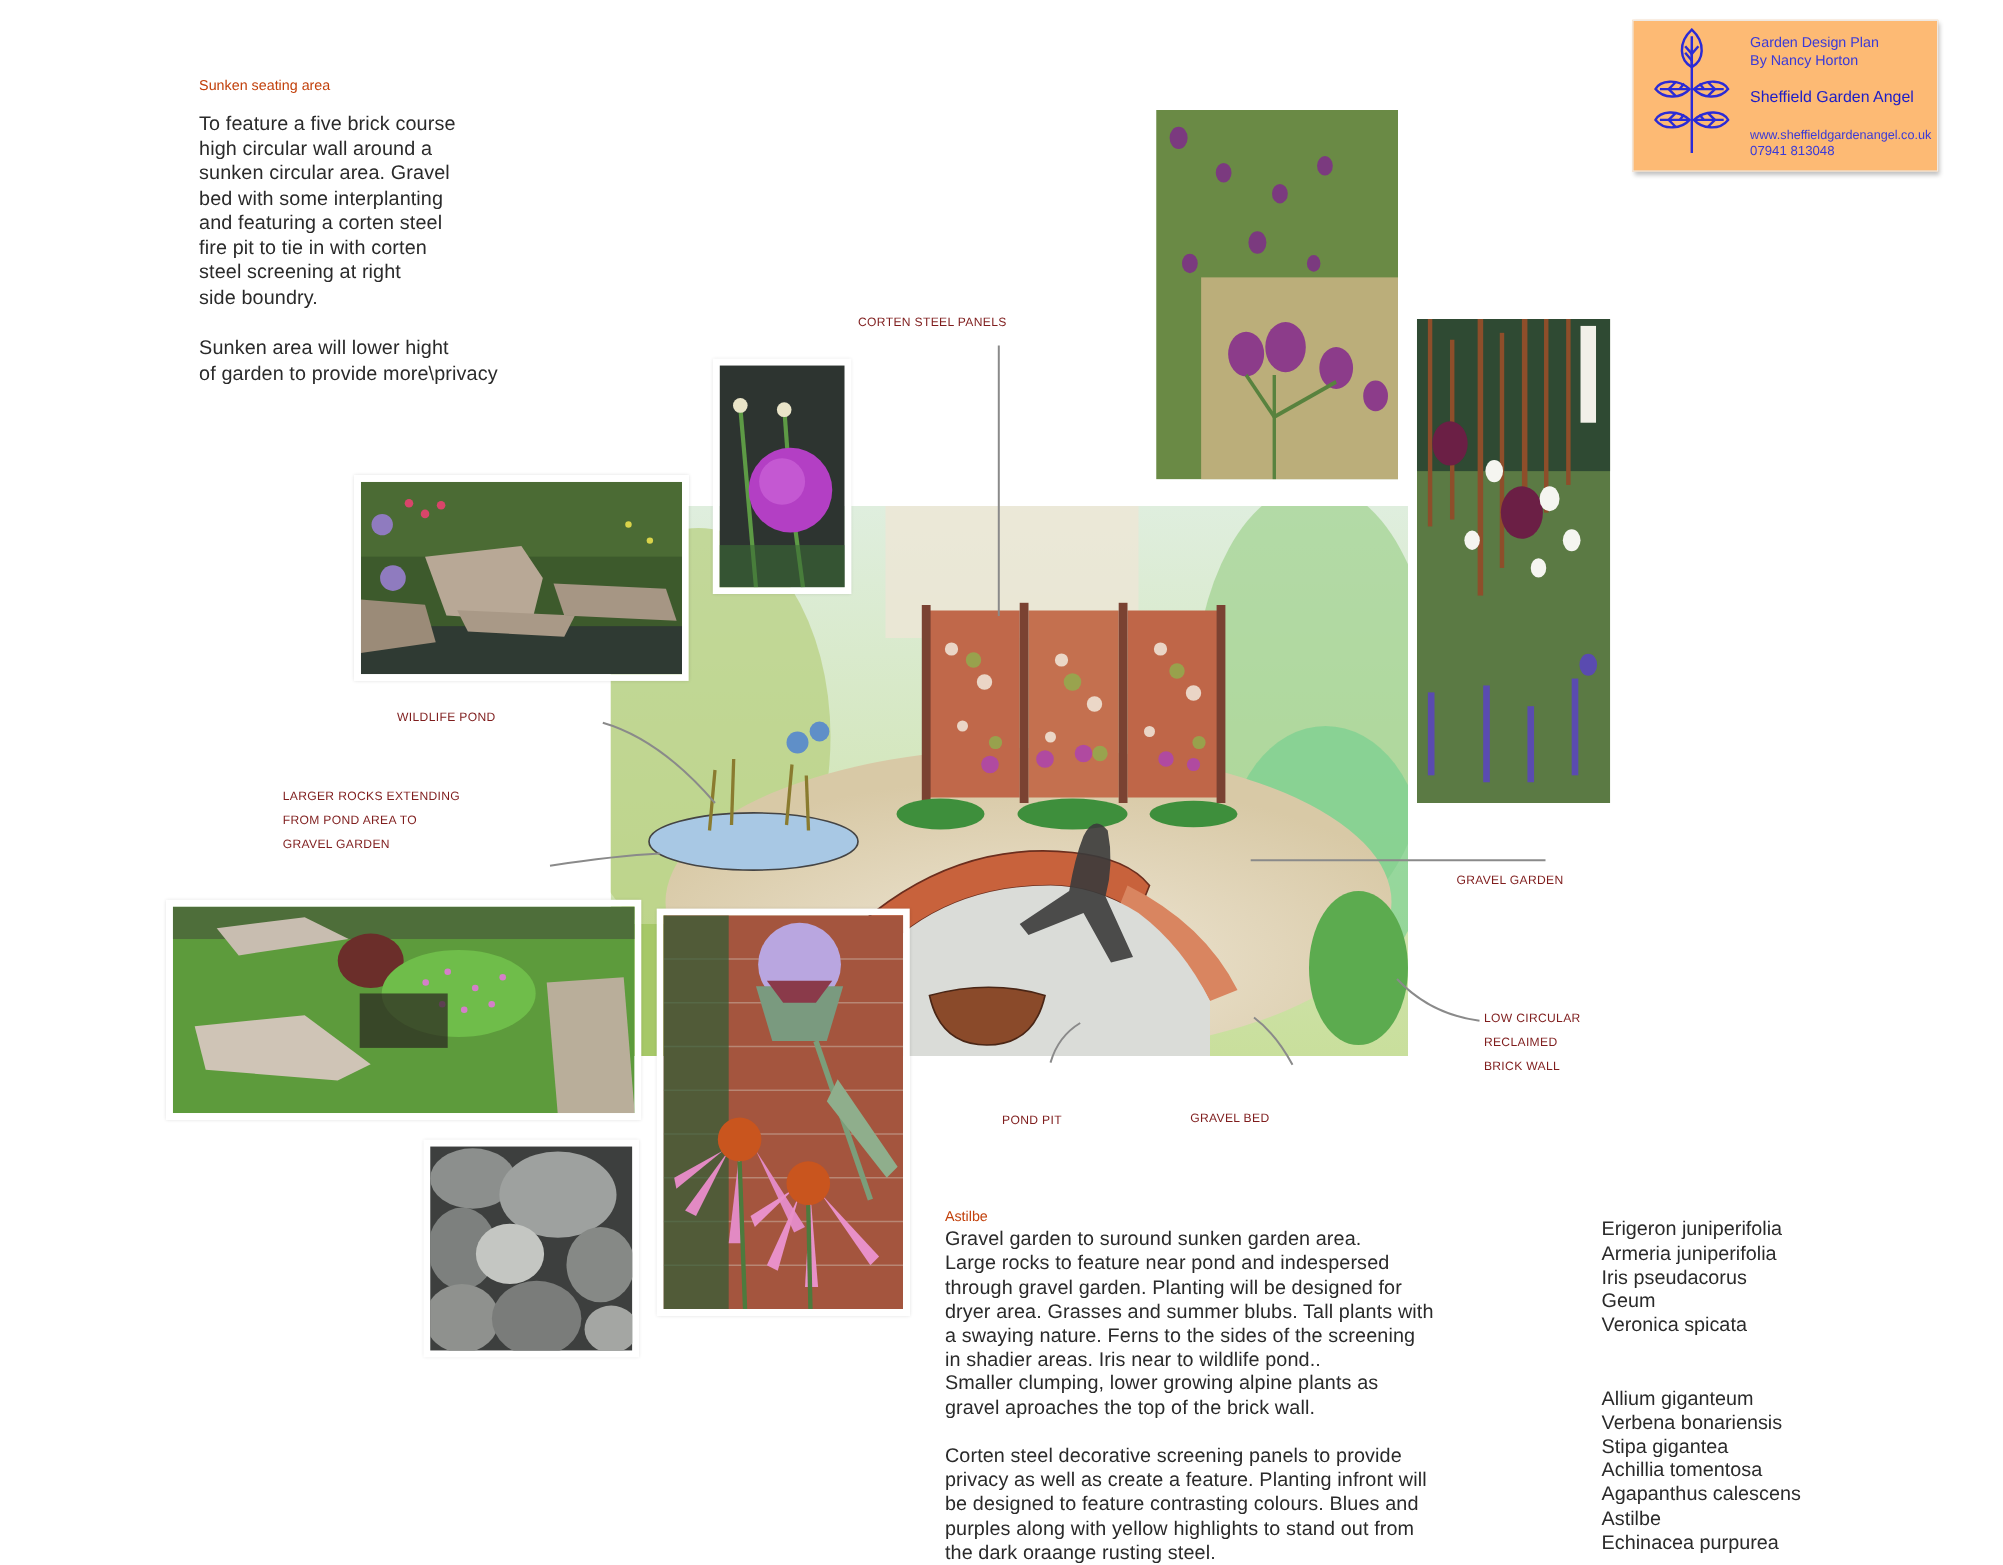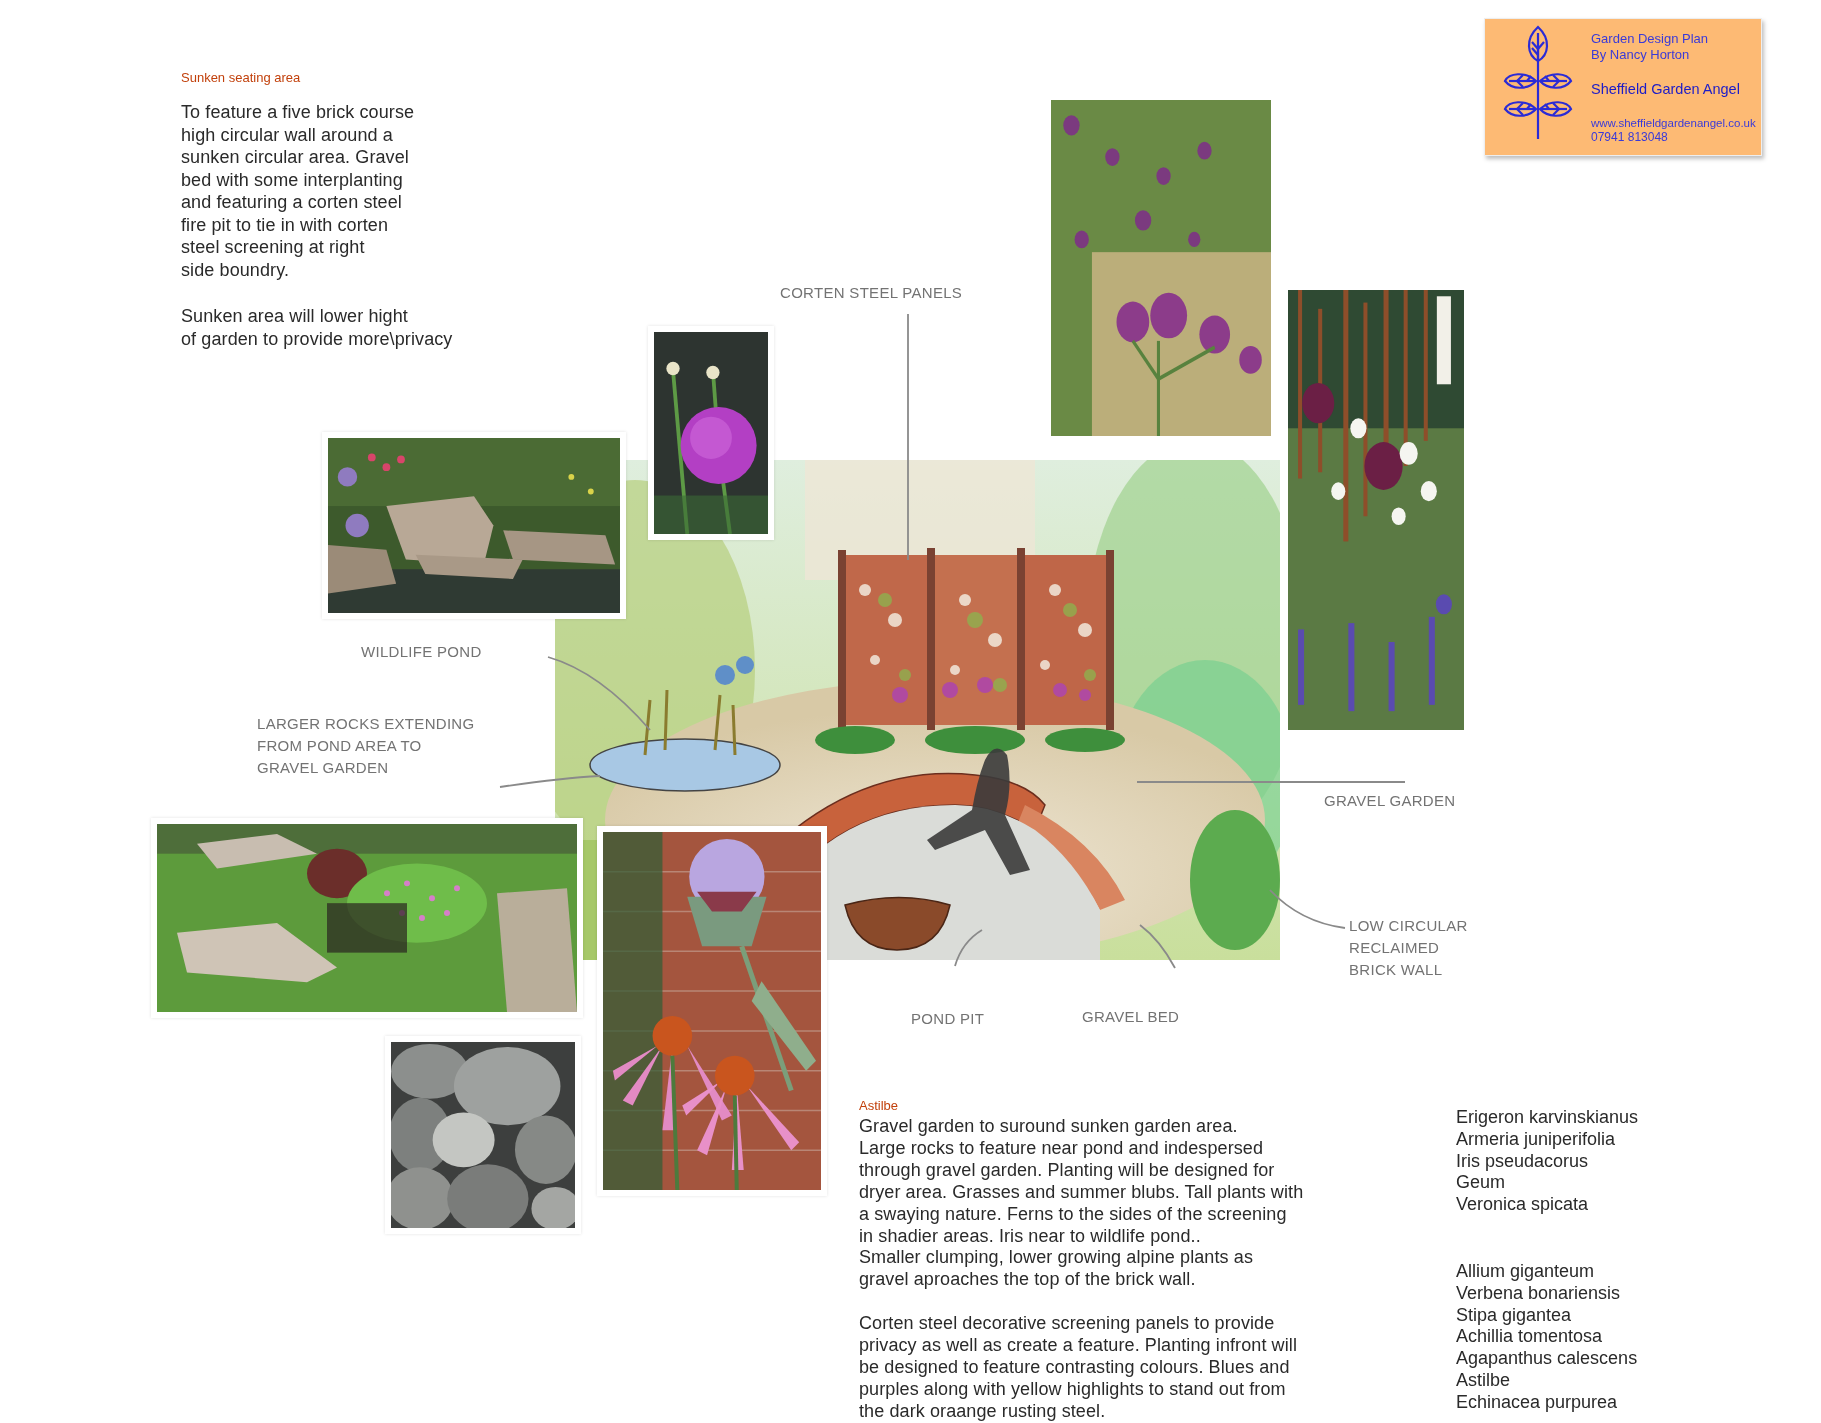--- a/index.html
+++ b/index.html
@@ -1,21 +1,21 @@
 <!DOCTYPE html>
 <html><head>
 <meta charset="utf-8">
 <style>
   html, body { margin: 0; padding: 0; background: #ffffff; }
   body { width: 1821px; height: 1423px; position: relative; overflow: hidden;
          font-family: "Liberation Sans", sans-serif; color: #222; }
   .abs { position: absolute; }
   .txt { font-size: 18px; line-height: 22.5px; color: #2a2a2a; white-space: pre-line; letter-spacing: 0.1px; }
   .heading { font-size: 13px; color: #c2410c; margin-top: 14px; }
-  .label { font-size: 15px; line-height: 22px; color: #737373; letter-spacing: 0.3px; white-space: pre-line; }
+  .label { font-size: 11px; line-height: 22px; color: #7f1d1d; letter-spacing: 0.3px; white-space: pre-line; }
   .photo { position: absolute; box-sizing: border-box; border: 6px solid #fff;
            box-shadow: 0 0 3px rgba(0,0,0,0.12); overflow: hidden; }
   .photo svg { width: 100%; height: 100%; display: block; }
   .leader { position: absolute; left: 0; top: 0; width: 1821px; height: 1423px; pointer-events: none; }
   .card { position: absolute; left: 1484px; top: 18px; width: 276px; height: 136px; background: #fdba74;
           box-shadow: 2px 3px 4px rgba(0,0,0,0.25); border: 1px solid #eee; }
   .card .t { position: absolute; color: #3a3ad8; font-size: 13px; line-height: 16px; }
   .card .brand { color: #1c1cc8; font-size: 14.5px; }
   .list { font-size: 18px; line-height: 21.8px; color: #2a2a2a; }
   .list div { white-space: nowrap; }
@@ -360,21 +360,21 @@
 in shadier areas. Iris near to wildlife pond..
 Smaller clumping, lower growing alpine plants as
 gravel aproaches the top of the brick wall.</div>
 <div class="abs txt" style="left:859px;top:1313px;width:470px;line-height:21.9px;">Corten steel decorative screening panels to provide
 privacy as well as create a feature. Planting infront will
 be designed to feature contrasting colours. Blues and
 purples along with yellow highlights to stand out from
 the dark oraange rusting steel.</div>
 
 <div class="abs list" style="left:1456px;top:1107px;">
-  <div>Erigeron karvinskianus</div>
+  <div>Erigeron juniperifolia</div>
   <div>Armeria juniperifolia</div>
   <div>Iris pseudacorus</div>
   <div>Geum</div>
   <div>Veronica spicata</div>
 </div>
 <div class="abs list" style="left:1456px;top:1261px;">
   <div>Allium giganteum</div>
   <div>Verbena bonariensis</div>
   <div>Stipa gigantea</div>
   <div>Achillia tomentosa</div>

